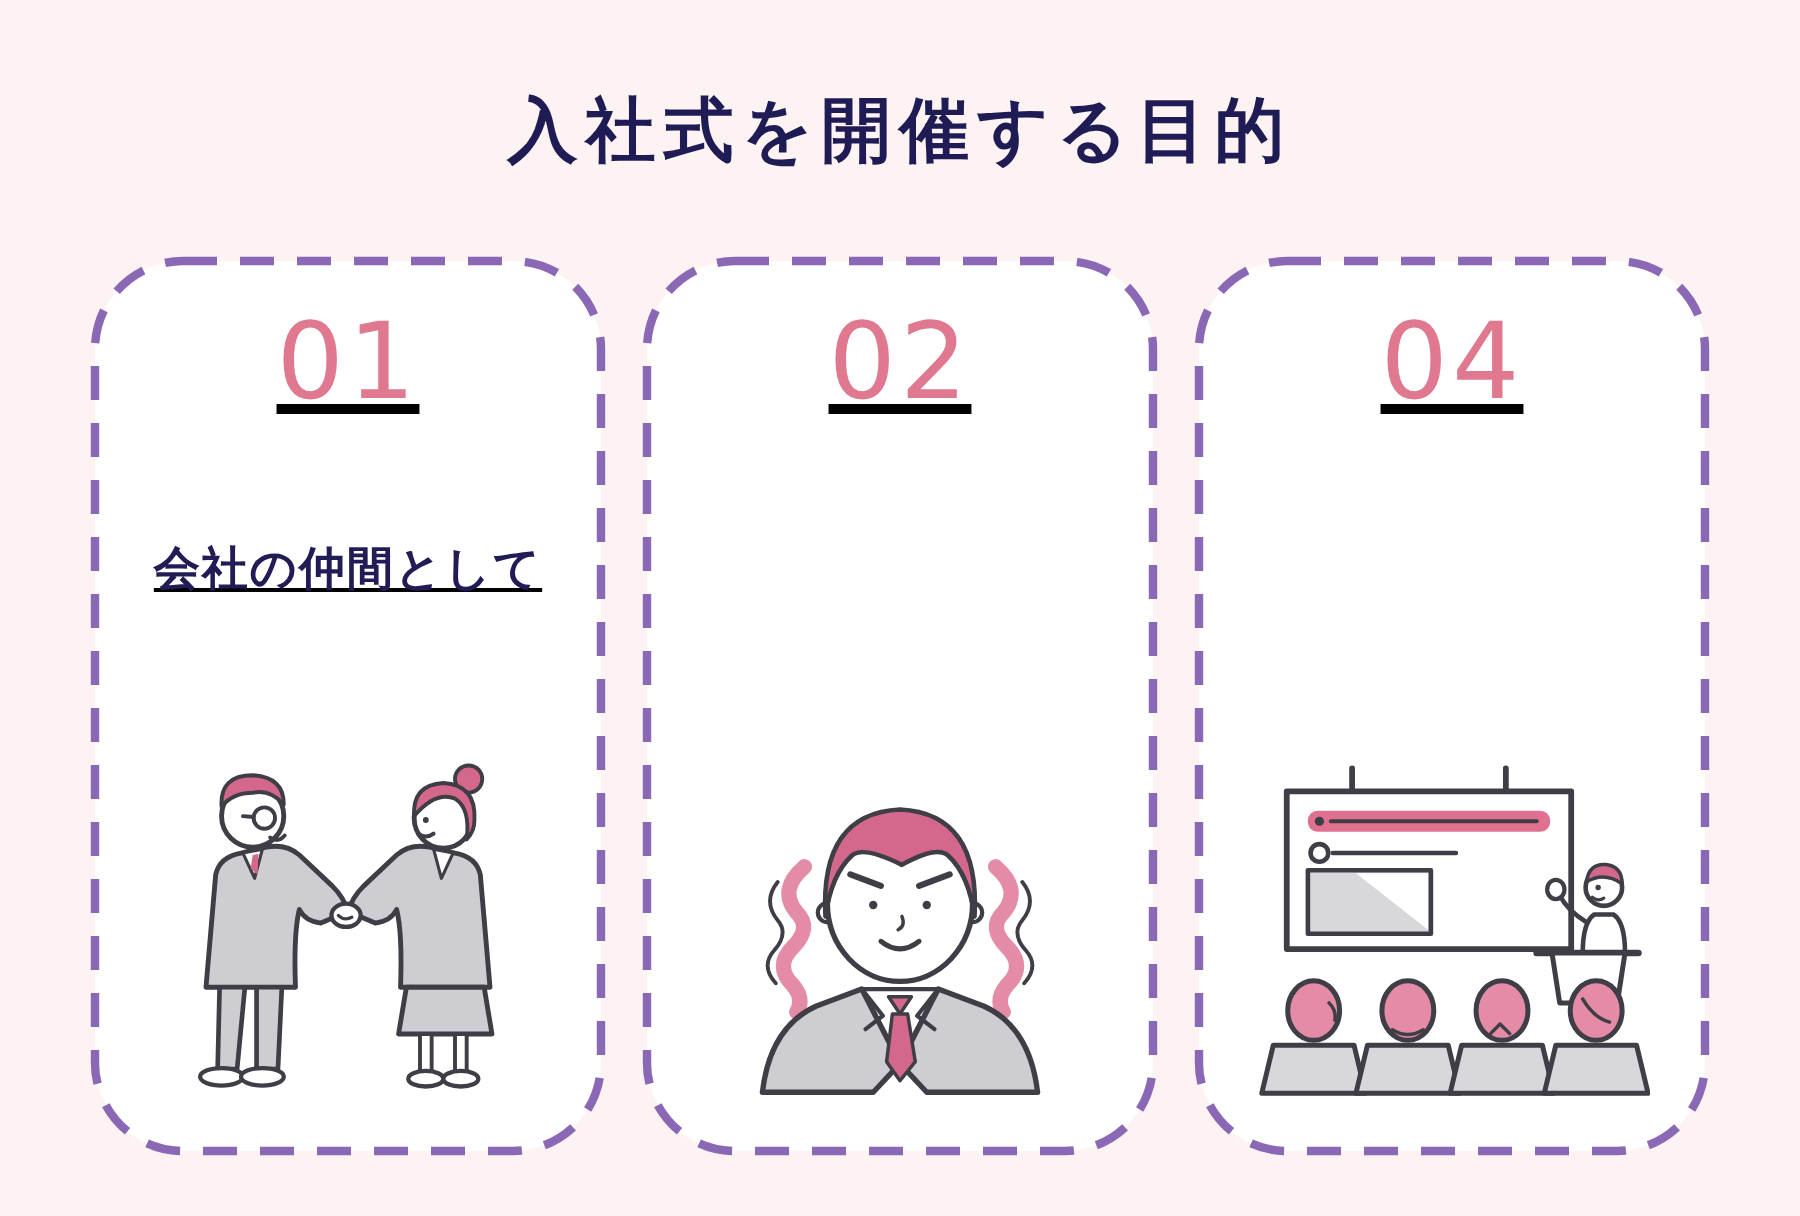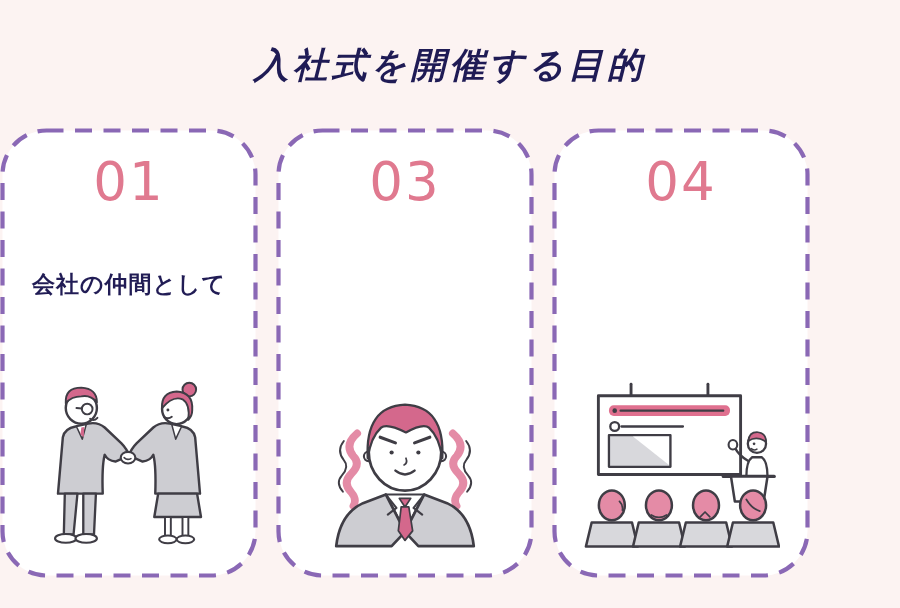--- a/index.html
+++ b/index.html
@@ -6,25 +6,24 @@
   body{
     width:900px;height:608px;overflow:hidden;position:relative;
     background:#fcf3f2;
     font-family:"Liberation Sans","DejaVu Sans",sans-serif;
   }
   .page-title{
     position:absolute;top:42px;left:0;right:0;margin:0;
     text-align:center;
     font-size:35px;font-weight:bold;letter-spacing:4px;
     color:#1f1b55;
-    font-style:italic;
   }
   .cards{
     position:absolute;top:128px;left:0;right:0;
-    display:flex;justify-content:flex-start;gap:18px;
+    display:flex;justify-content:center;gap:18px;text-decoration:underline;
   }
   .card{position:relative;width:258px;height:450px;}
   .card-border{position:absolute;inset:0;}
   .card-content{
     position:relative;height:100%;
     display:flex;flex-direction:column;align-items:center;
   }
   .card-number{
     margin-top:24px;
     font-family:"DejaVu Sans",sans-serif;
@@ -91,21 +90,21 @@
         </svg>
       </div>
     </div>
   </div>
 
   <div class="card">
     <svg class="card-border" width="258" height="450" viewBox="0 0 258 450">
       <rect x="2.5" y="2.5" width="253" height="445" rx="44" fill="#ffffff" stroke="#8a68b5" stroke-width="4.2" stroke-dasharray="17 11.5"></rect>
     </svg>
     <div class="card-content">
-      <div class="card-number">03</div>
+      <div class="card-number">02</div>
       <div class="card-illus">
         <svg width="172" height="182" viewBox="0 0 180 178" stroke-linejoin="round" stroke-linecap="round">
 
           <path d="M40,58 Q26,70 36,82 Q44,90 34,100 Q24,110 34,120 Q40,127 36,134" stroke="#e48ba6" stroke-width="8" fill="none"></path>
           <path d="M26,66 Q18,76 26,86 Q32,93 24,102 Q17,110 25,119" stroke="#3f3d45" stroke-width="2" fill="none"></path>
           <path d="M140,58 Q154,70 144,82 Q136,90 146,100 Q156,110 146,120 Q140,127 144,134" stroke="#e48ba6" stroke-width="8" fill="none"></path>
           <path d="M154,66 Q162,76 154,86 Q148,93 156,102 Q163,110 155,119" stroke="#3f3d45" stroke-width="2" fill="none"></path>
 
           <circle cx="52" cy="82" r="5" fill="#fff" stroke="#3f3d45" stroke-width="2.2"></circle>
           <circle cx="128" cy="82" r="5" fill="#fff" stroke="#3f3d45" stroke-width="2.2"></circle>

